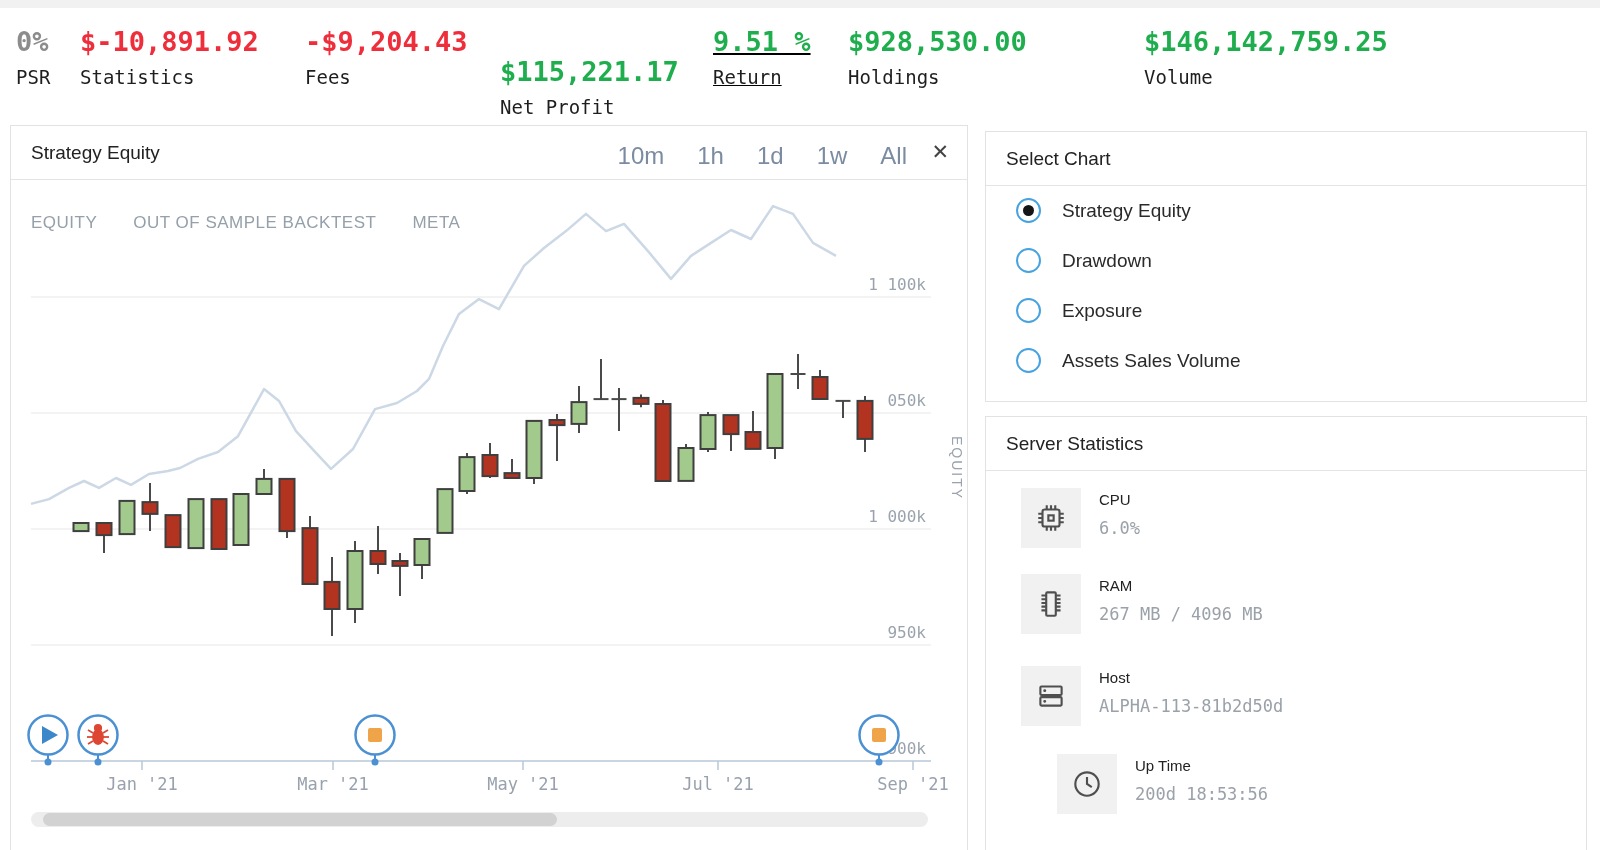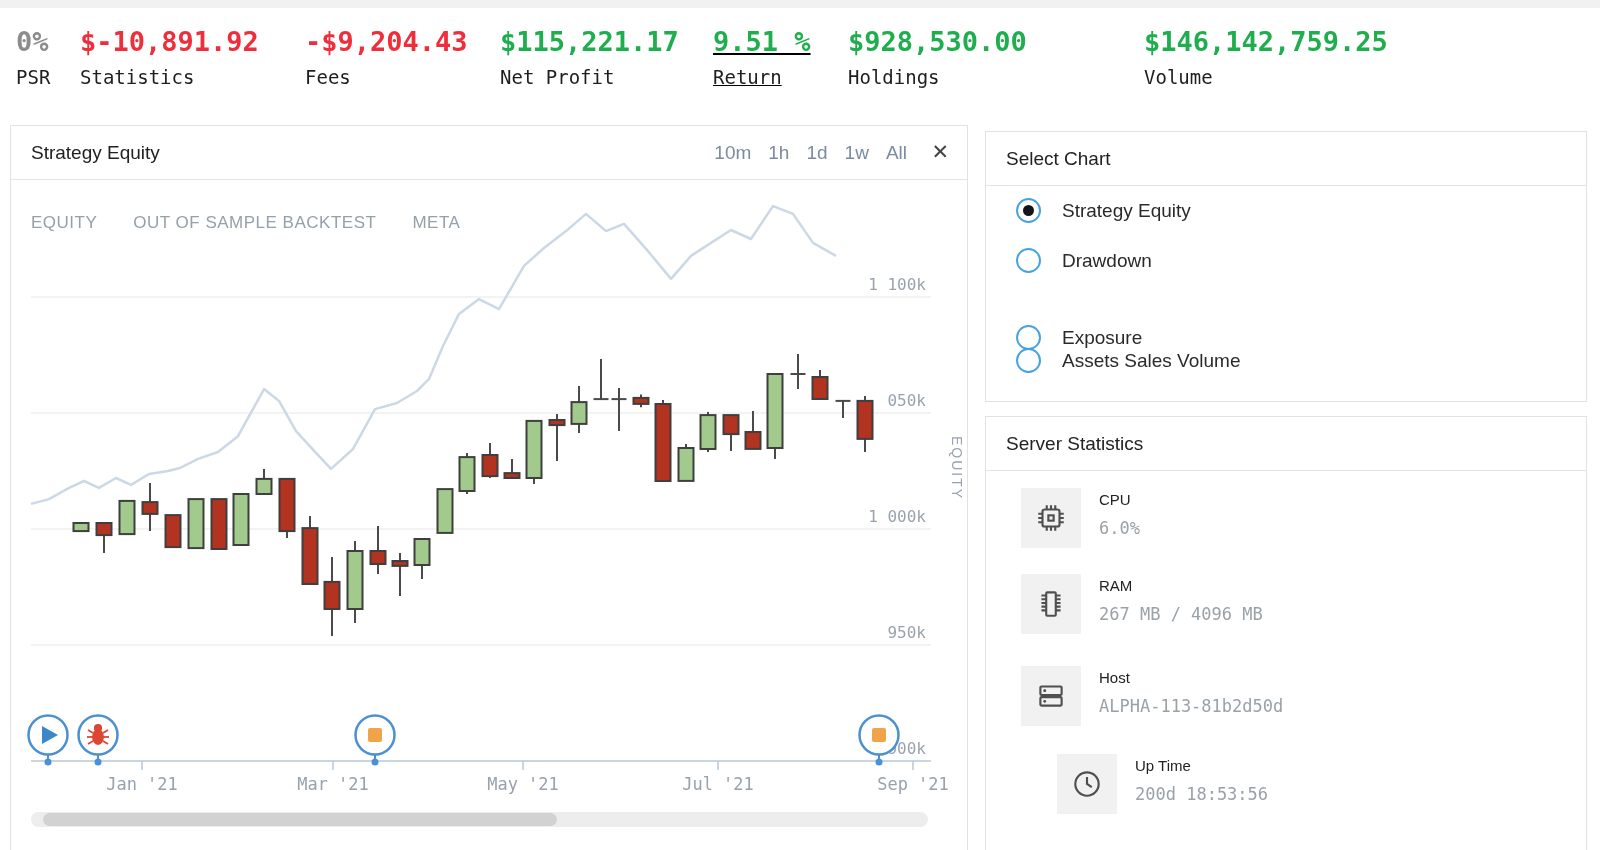--- a/index.html
+++ b/index.html
@@ -5,31 +5,31 @@
   html,body{margin:0;padding:0;background:#fff;}
   .page{position:relative;width:1600px;height:850px;overflow:hidden;background:#fff;
         font-family:"Liberation Sans",sans-serif;}
   .top-strip{position:absolute;left:0;top:0;width:1600px;height:8px;background:#f1f1f1;}
 
   
   .stat{position:absolute;top:26px;}
   .stat .val{font:bold 27px "DejaVu Sans Mono",monospace;white-space:pre;}
   .stat .lab{margin-top:9px;font:19px "DejaVu Sans Mono",monospace;color:#1e1e1e;white-space:pre;}
   .stat:nth-of-type(2){left:16px;}  .stat:nth-of-type(3){left:80px;}
-  .stat:nth-of-type(4){left:305px;} .stat:nth-of-type(5){left:500px;}
+  .stat:nth-of-type(4){left:305px;} .stat:nth-of-type(5){left:500px;margin-top:30px;}
   .stat:nth-of-type(6){left:713px;text-decoration:underline;} .stat:nth-of-type(7){left:848px;}
   .stat:nth-of-type(8){left:1144px;}.stat:nth-of-type(9){left:1310px;}
 
   .panel{position:absolute;background:#fff;border:1px solid #e2e2e2;box-sizing:border-box;}
   .chart-panel{left:10px;top:125px;width:958px;height:740px;border-bottom:none;}
   .panel-head{position:relative;height:53px;border-bottom:1px solid #e4e4e4;}
   .panel-title{position:absolute;left:20px;top:16px;font-size:19px;color:#222;}
 
   .ranges{position:absolute;right:60px;top:16px;display:flex;gap:17px;}
-  .range{font-size:19px;color:#7b8ba1;cursor:pointer;}
+  .range{font-size:24px;color:#7b8ba1;cursor:pointer;margin-left:16px;}
   .close-x{position:absolute;right:18px;top:14px;font-size:21px;color:#444;cursor:pointer;}
 
   .tabs{position:absolute;left:20px;top:87px;display:flex;gap:36px;z-index:2;}
   .tab{font-size:17px;color:#95a0ab;letter-spacing:.5px;}
 
   .chart-svg{position:absolute;left:0;top:0;width:958px;height:740px;}
 
   
   .grid{stroke:#e7e7e7;stroke-width:1;}
   .axisln{stroke:#b9c7d9;stroke-width:1.5;fill:none;}
@@ -259,21 +259,21 @@
           <span class="dot"></span>
         </span>
       <span class="radio-lab">Strategy Equity</span>
     </div>
     <div class="radio-row" style="top:116px;">
       <span class="radio">
           <span class="dot"></span>
         </span>
       <span class="radio-lab">Drawdown</span>
     </div>
-    <div class="radio-row" style="top:166px;margin-top:27px;">
+    <div class="radio-row" style="top:166px;">
       <span class="radio">
           <span class="dot"></span>
         </span>
       <span class="radio-lab">Exposure</span>
     </div>
     <div class="radio-row" style="top:216px;">
       <span class="radio">
           <span class="dot"></span>
         </span>
       <span class="radio-lab">Assets Sales Volume</span>

